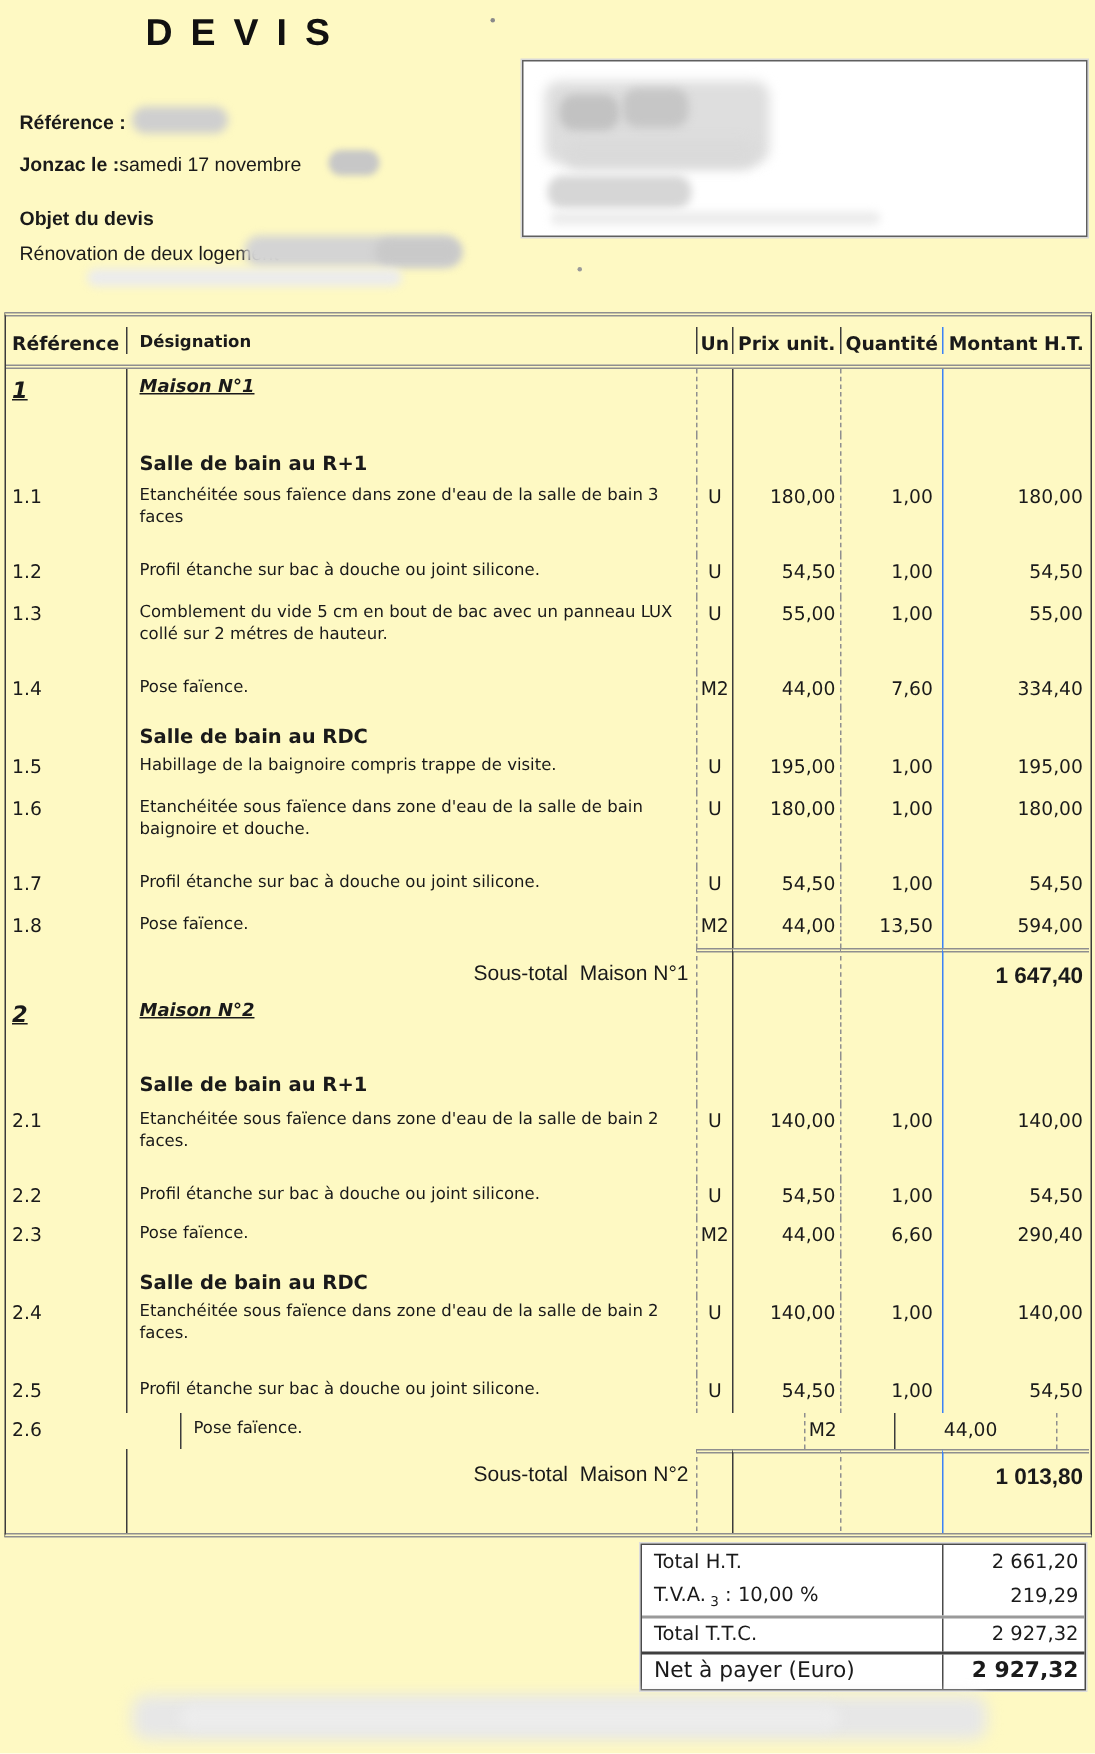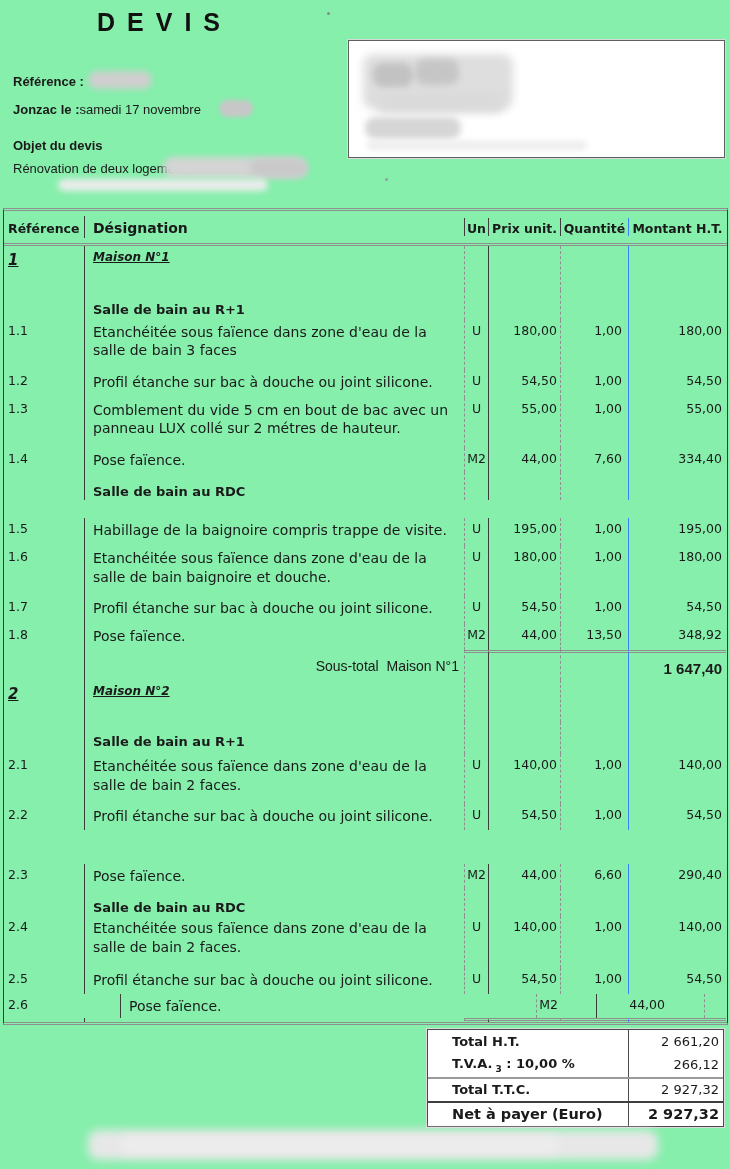--- a/index.html
+++ b/index.html
@@ -1,17 +1,17 @@
 <!DOCTYPE html>
 <html><head>
 <meta charset="utf-8">
 <style>
   html,body{margin:0;padding:0;background:#fff;}
   .page{
-    position:relative;width:730px;height:1169px;background:#86efac;overflow:hidden;
+    position:relative;width:730px;height:1169px;background:#fef9c3;overflow:hidden;
     font-family:"Liberation Sans",sans-serif;color:#1a1a1a;
   }
   
   .doc-title{
     position:absolute;left:97px;top:8px;font-size:25px;font-weight:bold;
     letter-spacing:12px;color:#111;
   }
   .hline{position:absolute;left:13px;font-size:13px;white-space:nowrap;}
   .lbl{font-weight:bold;}
   .ref-line{top:74px;}
@@ -43,21 +43,21 @@
   .thead .cell{padding-top:1px;}
   .thead .c-ref{padding-left:5px;}
   .thead .c-des{padding-left:8px;border-left:1px solid #3c3c3c;}
   .thead .c-un,.thead .c-qte{border-left:1px solid #3c3c3c;}
   .thead .c-un{padding:0;}
   .thead .c-prix{text-align:center;padding:0;}
   .thead .c-qte{text-align:center;padding:0;}
   .thead .c-mnt{text-align:center;padding:0;}
   
   .row .c-ref{padding-left:4px;font-size:12.5px;font-family:"DejaVu Sans",sans-serif;padding-top:3px;}
-  .row .c-des{padding-left:8px;padding-right:6px;font-size:14px;
+  .row .c-des{padding-left:8px;padding-right:6px;font-size:11px;
               font-family:"DejaVu Sans",sans-serif;line-height:1.32;padding-top:3px;}
   .row .c-un,.row .c-prix,.row .c-qte,.row .c-mnt{
       font-size:12.5px;font-family:"DejaVu Sans",sans-serif;padding-top:3px;}
   .row.section .c-ref{font-size:15px;font-weight:bold;font-style:italic;
       text-decoration:underline;padding-top:5px;}
   .row.section .c-des{font-size:12px;font-weight:bold;font-style:italic;
       text-decoration:underline;padding-top:4px;}
   .row.subhead .c-des{font-weight:bold;font-size:13px;padding-top:11px;}
   .row.subtotal .c-des{font-family:"Liberation Sans",sans-serif;font-size:14px;
       text-align:right;padding-right:5px;padding-top:7px;white-space:pre;}
@@ -66,21 +66,21 @@
   .row.subtotal .c-mnt{font-family:"Liberation Sans",sans-serif;font-weight:bold;
       font-size:15px;padding-top:7px;}
   .row.spacer{flex:1 1 auto;min-height:30px;}
   
   .totals-box{
     position:absolute;left:427px;top:1029px;width:297px;height:98px;
     border:1px solid #4a4a4a;box-shadow:0 0 0 1px #dcdcdc;
     display:flex;flex-direction:column;box-sizing:border-box;background:#fff;
   }
   .trow{display:grid;grid-template-columns:200px 95px;flex:1 1 auto;align-items:center;}
-  .t-label{padding-left:24px;font-weight:bold;font-size:13px;
+  .t-label{padding-left:8px;font-weight:normal;font-size:13px;
            font-family:"DejaVu Sans",sans-serif;white-space:nowrap;}
   .t-label sub{font-size:9px;}
   .t-value{border-left:1px solid #4a4a4a;text-align:center;padding-right:4px;
            font-size:13px;font-family:"DejaVu Sans",sans-serif;align-self:stretch;
            display:flex;align-items:center;justify-content:flex-end;}
   .trow:nth-child(3){border-top:2px solid #9a9a9a;}
   .trow:nth-child(4){border-top:2px solid #3f3f3f;}
   .trow:nth-child(4) .t-label{font-size:14.5px;}
   .trow:nth-child(4) .t-value{font-weight:bold;font-size:14.5px;}
 </style>
@@ -173,21 +173,21 @@
           <div class="cell c-mnt">334,40</div>
         </div>
         <div class="row subhead" style="min-height: 26px;">
           <div class="cell c-ref"></div>
           <div class="cell c-des">Salle de bain au RDC</div>
           <div class="cell c-un"></div>
           <div class="cell c-prix"></div>
           <div class="cell c-qte"></div>
           <div class="cell c-mnt"></div>
         </div>
-        <div class="row item" style="min-height: 28px; margin-top: 18px;">
+        <div class="row item" style="min-height: 28px;">
           <div class="cell c-ref">1.5</div>
           <div class="cell c-des">Habillage de la baignoire compris trappe de visite.</div>
           <div class="cell c-un">U</div>
           <div class="cell c-prix">195,00</div>
           <div class="cell c-qte">1,00</div>
           <div class="cell c-mnt">195,00</div>
         </div>
         <div class="row item" style="min-height: 50px;">
           <div class="cell c-ref">1.6</div>
           <div class="cell c-des">Etanchéitée sous faïence dans zone d'eau de la salle de bain baignoire et douche.</div>
@@ -203,21 +203,21 @@
           <div class="cell c-prix">54,50</div>
           <div class="cell c-qte">1,00</div>
           <div class="cell c-mnt">54,50</div>
         </div>
         <div class="row item" style="min-height: 26px;">
           <div class="cell c-ref">1.8</div>
           <div class="cell c-des">Pose faïence.</div>
           <div class="cell c-un">M2</div>
           <div class="cell c-prix">44,00</div>
           <div class="cell c-qte">13,50</div>
-          <div class="cell c-mnt">348,92</div>
+          <div class="cell c-mnt">594,00</div>
         </div>
         <div class="row subtotal" style="min-height: 30px;">
           <div class="cell c-ref"></div>
           <div class="cell c-des">Sous-total  Maison N°1</div>
           <div class="cell c-un"></div>
           <div class="cell c-prix"></div>
           <div class="cell c-qte"></div>
           <div class="cell c-mnt">1 647,40</div>
         </div>
         <div class="row section" style="min-height: 42px;">
@@ -245,21 +245,21 @@
           <div class="cell c-mnt">140,00</div>
         </div>
         <div class="row item" style="min-height: 26px;">
           <div class="cell c-ref">2.2</div>
           <div class="cell c-des">Profil étanche sur bac à douche ou joint silicone.</div>
           <div class="cell c-un">U</div>
           <div class="cell c-prix">54,50</div>
           <div class="cell c-qte">1,00</div>
           <div class="cell c-mnt">54,50</div>
         </div>
-        <div class="row item" style="min-height: 24px; margin-top: 34px;">
+        <div class="row item" style="min-height: 24px;">
           <div class="cell c-ref">2.3</div>
           <div class="cell c-des">Pose faïence.</div>
           <div class="cell c-un">M2</div>
           <div class="cell c-prix">44,00</div>
           <div class="cell c-qte">6,60</div>
           <div class="cell c-mnt">290,40</div>
         </div>
         <div class="row subhead" style="min-height: 26px;">
           <div class="cell c-ref"></div>
           <div class="cell c-des">Salle de bain au RDC</div>
@@ -311,21 +311,21 @@
       </div>
   </div>
 
   <div class="totals-box" id="totals-box">
       <div class="trow">
         <div class="t-label">Total H.T.</div>
         <div class="t-value">2 661,20</div>
       </div>
       <div class="trow">
         <div class="t-label">T.V.A.<sub> 3</sub>  : 10,00 %</div>
-        <div class="t-value">266,12</div>
+        <div class="t-value">219,29</div>
       </div>
       <div class="trow">
         <div class="t-label">Total T.T.C.</div>
         <div class="t-value">2 927,32</div>
       </div>
       <div class="trow">
         <div class="t-label">Net à payer (Euro)</div>
         <div class="t-value">2 927,32</div>
       </div>
     </div>

